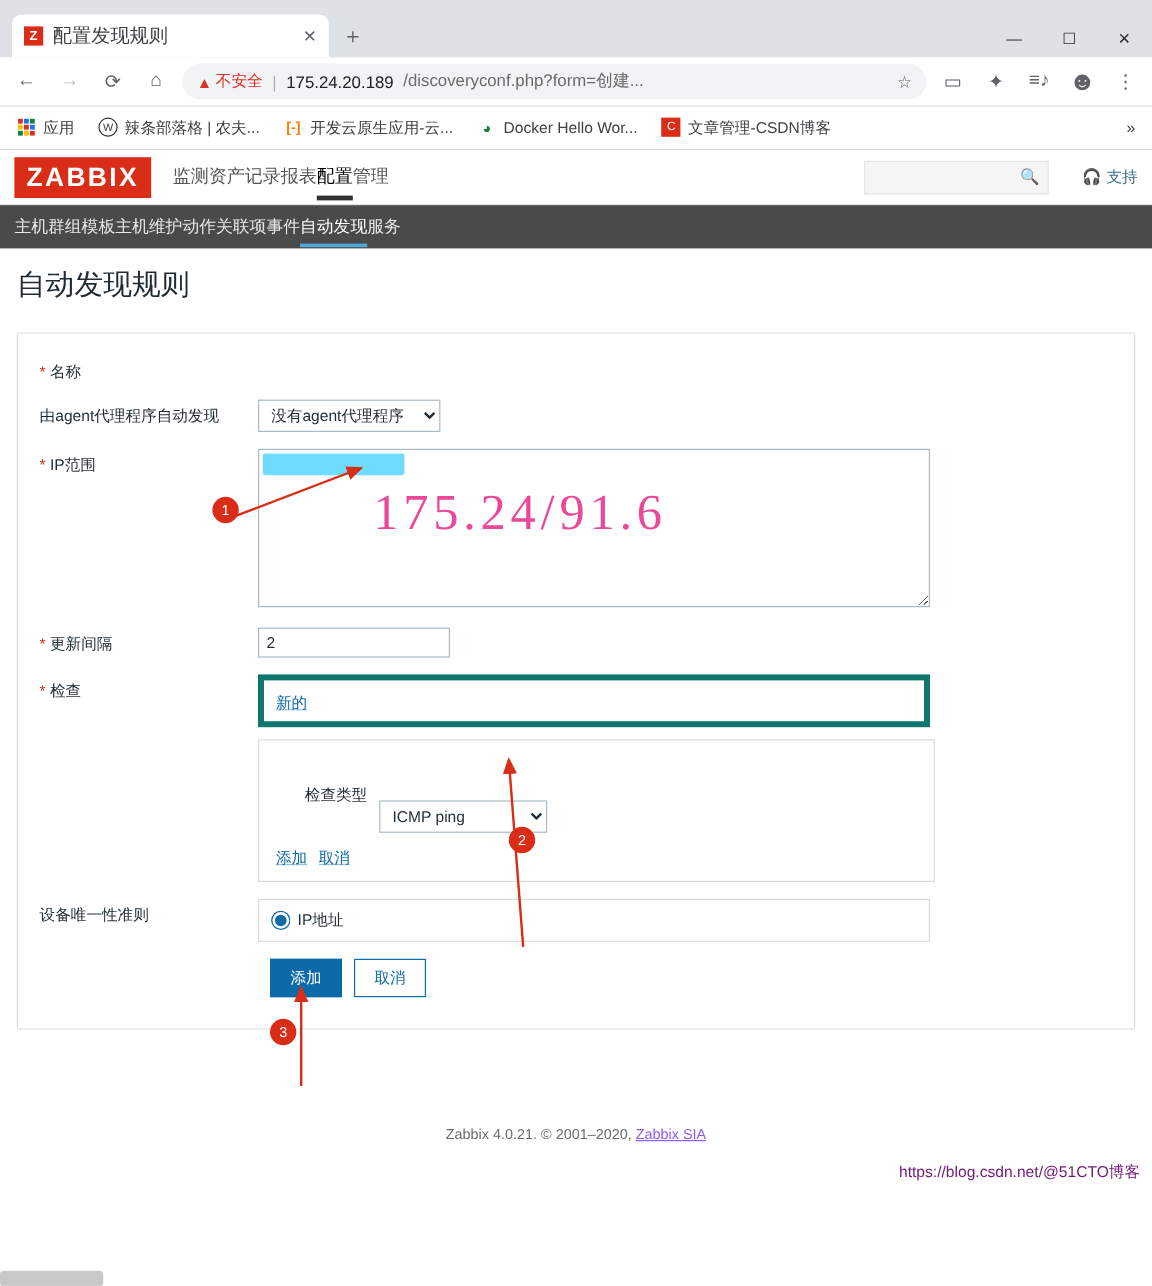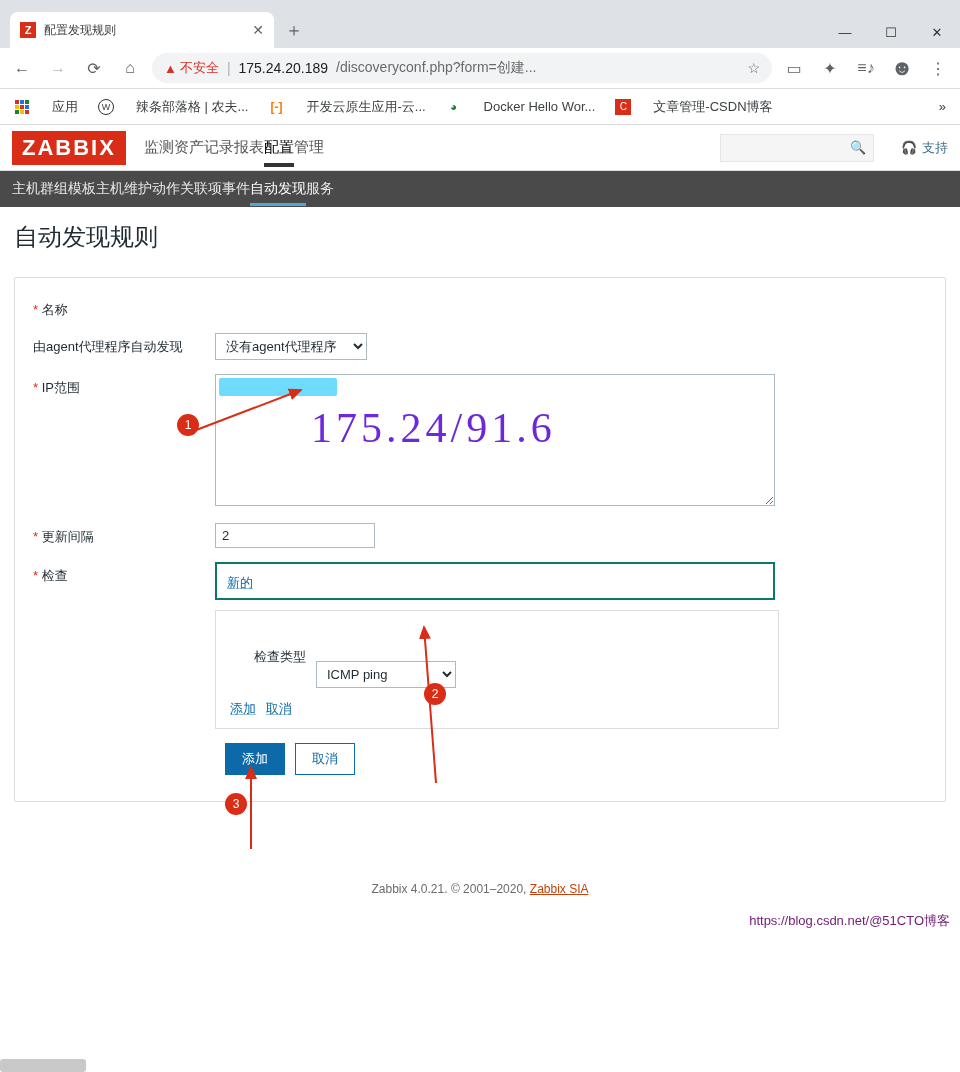--- a/index.html
+++ b/index.html
@@ -1,36 +1,36 @@
 <!DOCTYPE html>
 <html><head>
 <meta charset="utf-8">
 <style>
   * { box-sizing: border-box; margin: 0; padding: 0; }
   body { font-family: "Microsoft YaHei", Arial, sans-serif; font-size: 13px; color: #1f2c33; background: #fff; width: 960px; }
   
   .win-titlebar { height: 48px; background: #dee1e6; display: flex; align-items: flex-end; }
   .tab { background: #fff; height: 36px; width: 264px; margin-left: 10px; border-radius: 8px 8px 0 0; display: flex; align-items: center; padding: 0 10px; gap: 8px; position: relative; }
   .tab .favicon { width:16px; height:16px; background:#d92d17; color:#fff; font-weight:bold; font-size:11px; display:flex; align-items:center; justify-content:center; }
-  .tab .title { flex:1; font-size:12px; color:#3c4043; white-space:nowrap; overflow:hidden; }
+  .tab .title { flex:1; font-size:16px; color:#3c4043; white-space:nowrap; overflow:hidden; }
   .tab .close { color:#5f6368; font-size:14px; }
   .newtab { width:28px; height:28px; display:flex; align-items:center; justify-content:center; color:#5f6368; font-size:18px; margin-left:6px; margin-bottom:4px; }
   .win-controls { margin-left:auto; display:flex; }
   .win-controls div { width:46px; height:32px; display:flex; align-items:center; justify-content:center; color:#333; font-size:13px; }
   .toolbar { height:41px; background:#fff; border-bottom:1px solid #dcdcdc; display:flex; align-items:center; padding:0 8px; gap:8px; }
   .tb-btn { width:28px; height:28px; display:flex; align-items:center; justify-content:center; color:#5f6368; font-size:16px; border-radius:50%; }
   .tb-btn.disabled { color:#bdbdbd; }
   .urlbar { flex:1; height:30px; background:#f1f3f4; border-radius:15px; display:flex; align-items:center; padding:0 12px; gap:8px; font-size:14px; color:#202124; }
   .urlbar .warn { color:#d93025; font-size:13px; display:flex; align-items:center; gap:3px;}
   .urlbar .pipe { color:#b0b0b0; }
   .urlbar .host { color:#202124; }
   .urlbar .path { color:#6a6a6a; }
   .urlbar .star { margin-left:auto; color:#5f6368; }
   .bookbar { height:36px; background:#fff; border-bottom:1px solid #d9d9d9; display:flex; align-items:center; padding:0 8px; gap:8px; font-size:13px; }
-  .bk { display:flex; align-items:center; gap:22px; color:#3c4043; padding:4px 6px; white-space:nowrap; }
+  .bk { display:flex; align-items:flex-start; gap:6px; color:#3c4043; padding:4px 6px; white-space:nowrap; }
   .bk .ic { width:16px; height:16px; display:flex; align-items:center; justify-content:center; font-size:12px; }
   .apps-ic { display:grid; grid-template-columns:repeat(3,4px); grid-auto-rows:4px; gap:1px; }
   .apps-ic span:nth-child(1){background:#d93025}.apps-ic span:nth-child(2){background:#1a73e8}.apps-ic span:nth-child(3){background:#188038}
   .apps-ic span:nth-child(4){background:#fbbc04}.apps-ic span:nth-child(5){background:#d93025}.apps-ic span:nth-child(6){background:#1a73e8}
   .apps-ic span:nth-child(7){background:#188038}.apps-ic span:nth-child(8){background:#fbbc04}.apps-ic span:nth-child(9){background:#d93025}
   
   .zbx-top { height:46px; border-bottom:1px solid #e0e0e0; display:flex; align-items:center; padding:0 12px; gap:18px; }
   .zbx-logo { background:#d92d17; color:#fff; font-weight:bold; font-size:22px; letter-spacing:2px; padding:4px 10px; }
   .topnav { display:flex; font-size:15px; color:#555; }
   .topnav .item { padding:10px 0; cursor:pointer; }
@@ -46,40 +46,40 @@
   .form { border:1px solid #dcdcdc; border-radius:2px; padding:18px 18px 26px 18px; position:relative; }
   .row { display:flex; align-items:flex-start; margin-bottom:14px; }
   .lbl { width:182px; text-align:left; padding-right:10px; padding-top:5px; font-size:13px; color:#1f2c33; }
   .req::before { content:"* "; color:#d92d17; }
   .fld { flex:1; }
   input[type=text], textarea, select { border:1px solid #acbbc2; padding:4px 6px; font-size:13px; font-family:inherit; color:#1f2c33; background:#fff; }
   .name-input { width:560px; background:#e8f0fe; }
   .agent-select { width:152px; }
   .ip-textarea { width:560px; height:132px; resize:both; position:relative; }
   .interval-input { width:160px; }
-  .checks-box { width:560px; border:2px solid #0f766e; padding:10px 10px 6px 10px; }
+  .checks-box { width:560px; border:5px solid #0f766e; padding:10px 10px 6px 10px; }
   .link { color:#0d6aa8; cursor:pointer; text-decoration:underline; text-decoration-color:#9cc3dd; }
   .inner-box { width:564px; border:1px solid #dcdcdc; padding:14px 14px 10px 14px; margin-top:10px; }
   .inner-row { display:flex; align-items:center; gap:10px; }
   .inner-lbl { width:76px; text-align:right; font-size:13px; }
   .checktype-select { width:140px;margin-top:36px; }
   .inner-actions { margin-top:12px; }
   .uniq-box { width:560px; border:1px solid #dcdcdc; padding:8px 10px; display:flex; align-items:center; gap:6px; }
   input[type=radio],input[type=checkbox]{ width:16px; height:16px; accent-color:#0d6aa8;}
   .btnrow { margin-left:192px; margin-top:10px; display:flex; gap:10px; }
   .btn-primary { background:#0d6aa8; color:#fff; border:1px solid #0d6aa8; padding:6px 16px; font-size:13px; cursor:pointer; }
   .btn-secondary { background:#fff; color:#0d6aa8; border:1px solid #0d6aa8; padding:6px 16px; font-size:13px; cursor:pointer; }
   .footer { text-align:center; font-size:12px; color:#6b6b6b; margin-top:80px; }
-  .footer a { color:#c2410c; text-decoration:underline;text-align:center; }
+  .footer a { color:#8b5cf6; text-decoration:underline;text-align:center; }
   .watermark { position:absolute; right:10px; bottom:6px; color:#701a75; font-size:13px; }
   .scroll-hint { position:fixed; left:0; bottom:0; width:86px; height:13px; background:#c9c9c9; border-radius:3px; }
   
   .annot-badge { position:absolute; width:22px; height:22px; border-radius:50%; background:#d92d17; color:#fff; font-size:12px; display:flex; align-items:center; justify-content:center; }
   .highlight { position:absolute; background:#6fdcff; height:18px; border-radius:2px; }
-  .handwriting { position:absolute; font-family:"Segoe Script","Comic Sans MS",cursive; color:#6d28d9; font-size:42px; letter-spacing:4px; }
+  .handwriting { position:absolute; font-family:"Segoe Script","Comic Sans MS",cursive; color:#ec4899; font-size:42px; letter-spacing:4px; }
   svg.arrow { position:absolute; overflow:visible; pointer-events:none; }
 </style>
 </head>
 <body>
 
 <div class="win-titlebar">
   <div class="tab">
     <div class="favicon">Z</div>
     <div class="title">配置发现规则</div>
     <div class="close">✕</div>
@@ -239,20 +239,29 @@
                 <marker id="ah2" markerWidth="8" markerHeight="8" refX="6" refY="3" orient="auto">
                   <path d="M0,0 L7,3 L0,6 Z" fill="#d92d17"></path>
                 </marker>
               </defs>
             <line x1="24" y1="160" x2="12" y2="4" stroke="#d92d17" stroke-width="2" marker-end="url(#ah2)"></line>
           </svg>
         </div>
       </div>
     </div>
 
+    <div class="row">
+      <div class="lbl">设备唯一性准则</div>
+      <div class="fld">
+        <div class="uniq-box">
+          <input type="radio" checked="" style="">
+          <span>IP地址</span>
+        </div>
+      </div>
+    </div>
 
 
     <div class="btnrow" style="position:relative;">
       <button class="btn-primary">添加</button>
       <button class="btn-secondary">取消</button>
 
       <div class="annot-badge" style="left:0px; top:50px;">3</div>
       <svg class="arrow" style="left:14px; top:20px;" width="30" height="90">
         <defs>
             <marker id="ah3" markerWidth="8" markerHeight="8" refX="6" refY="3" orient="auto">

